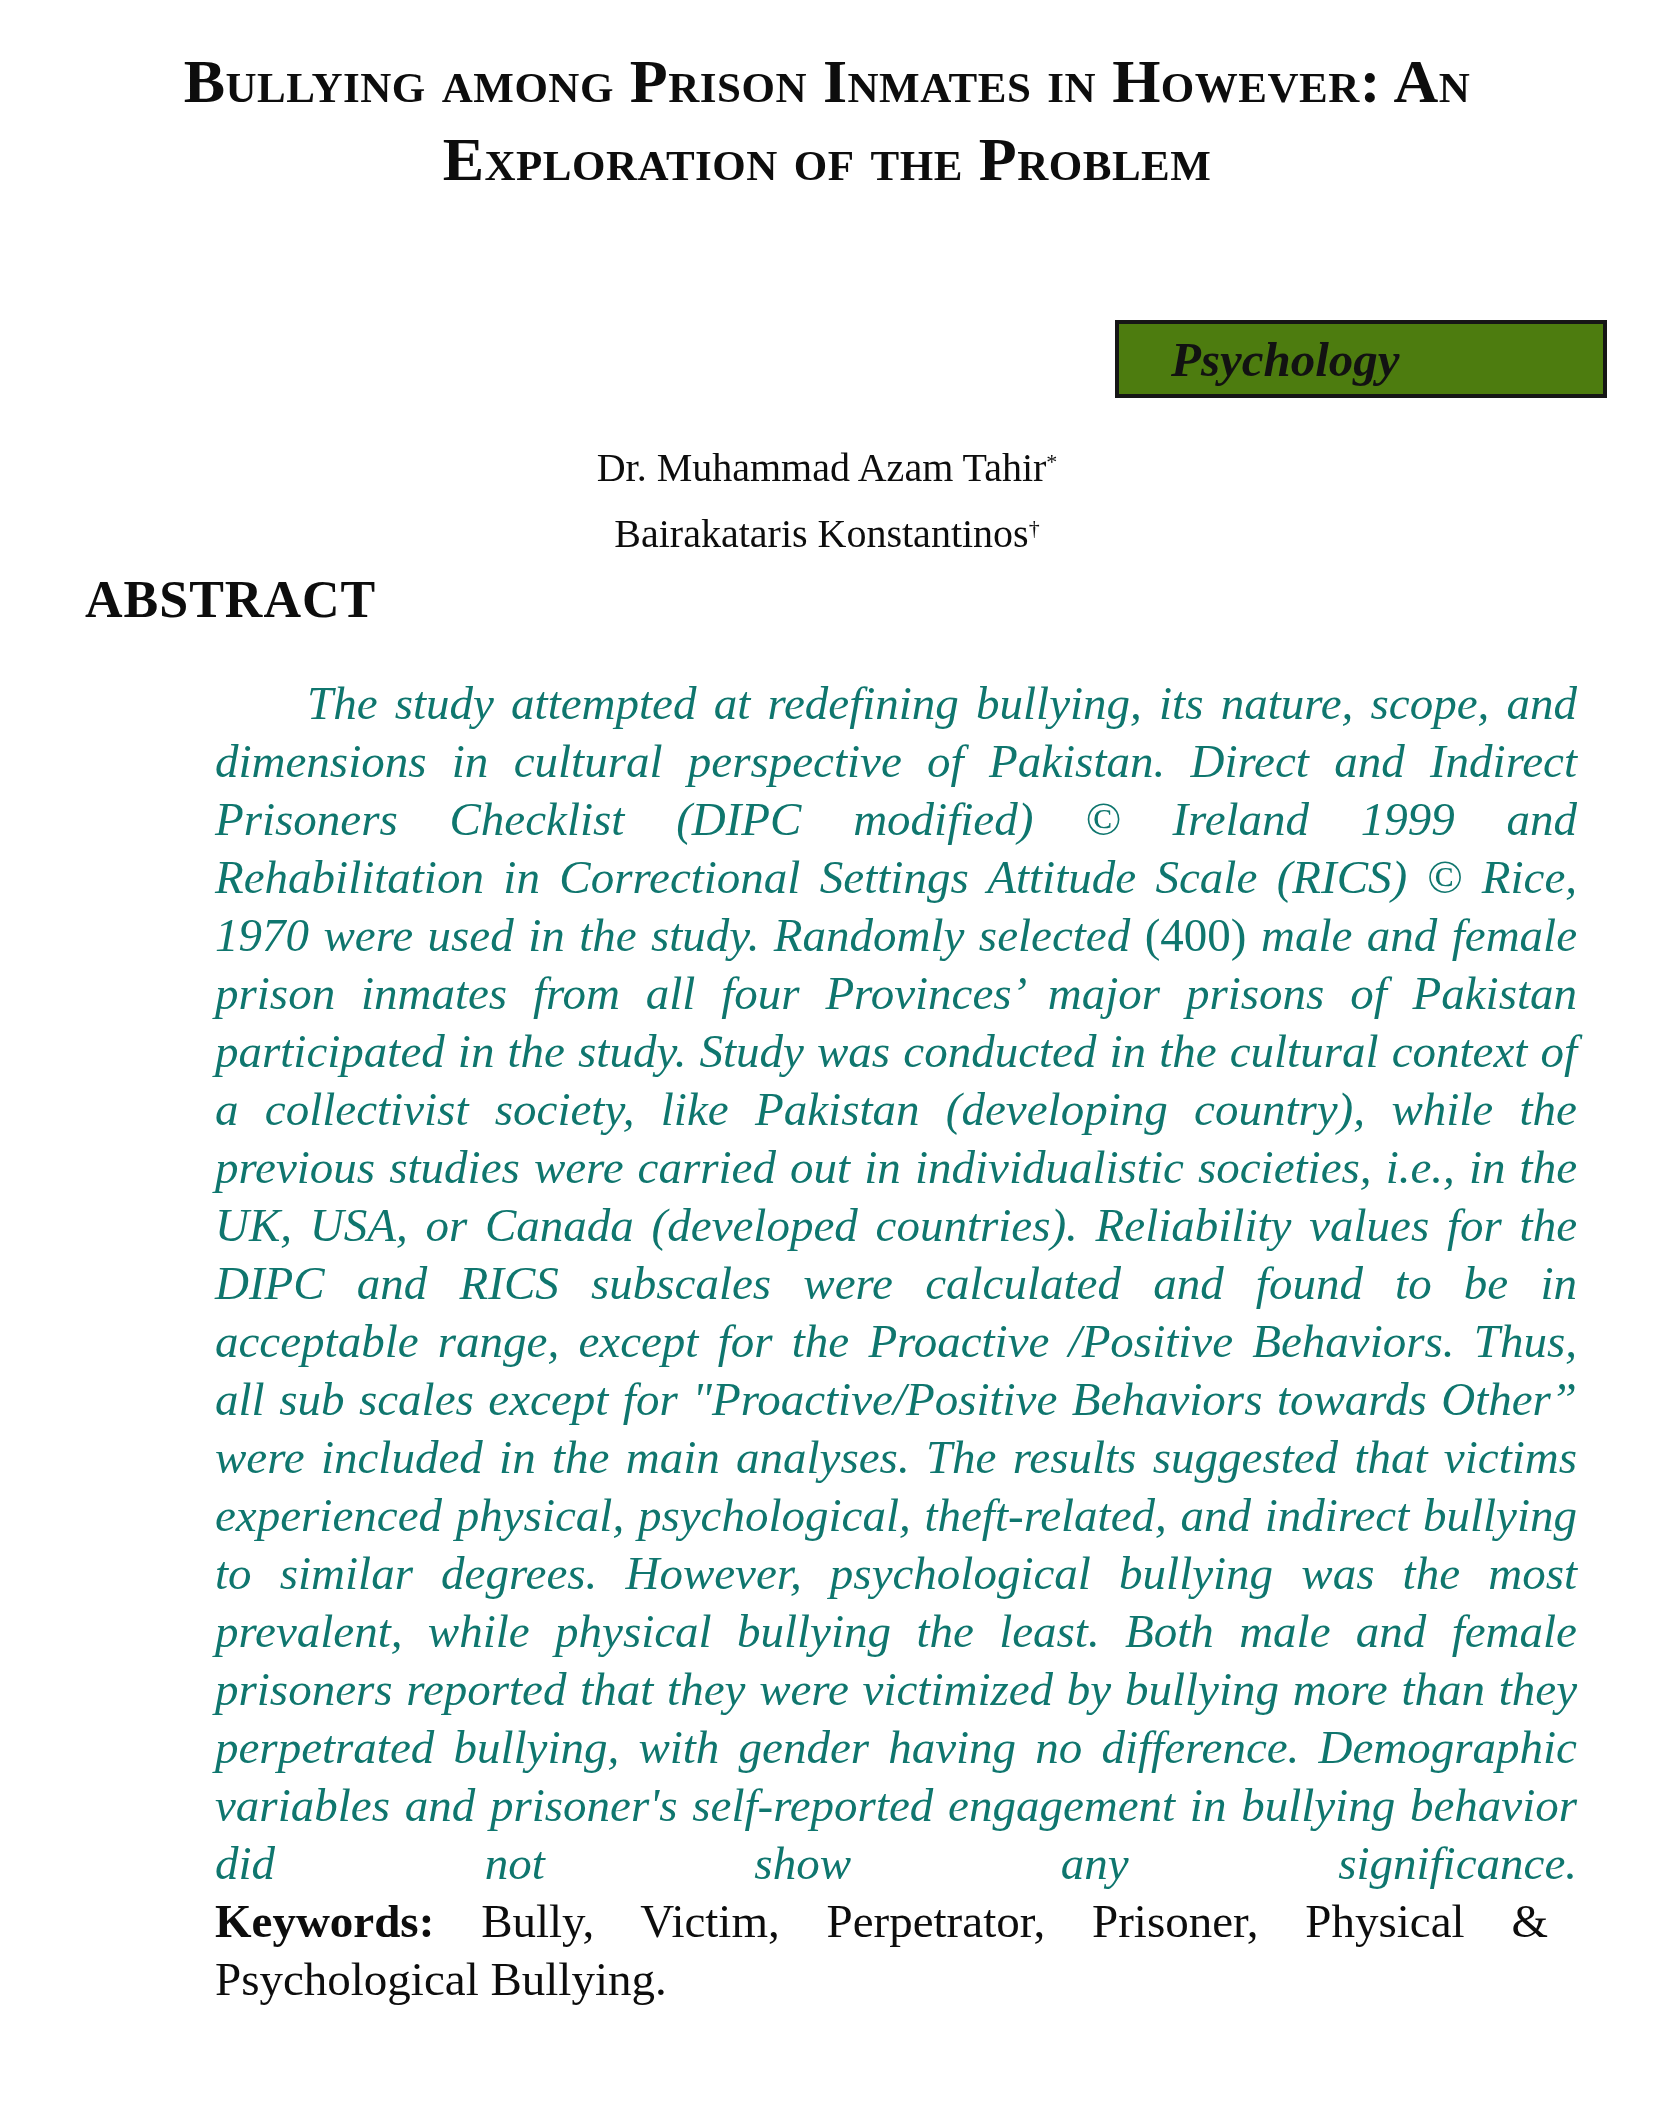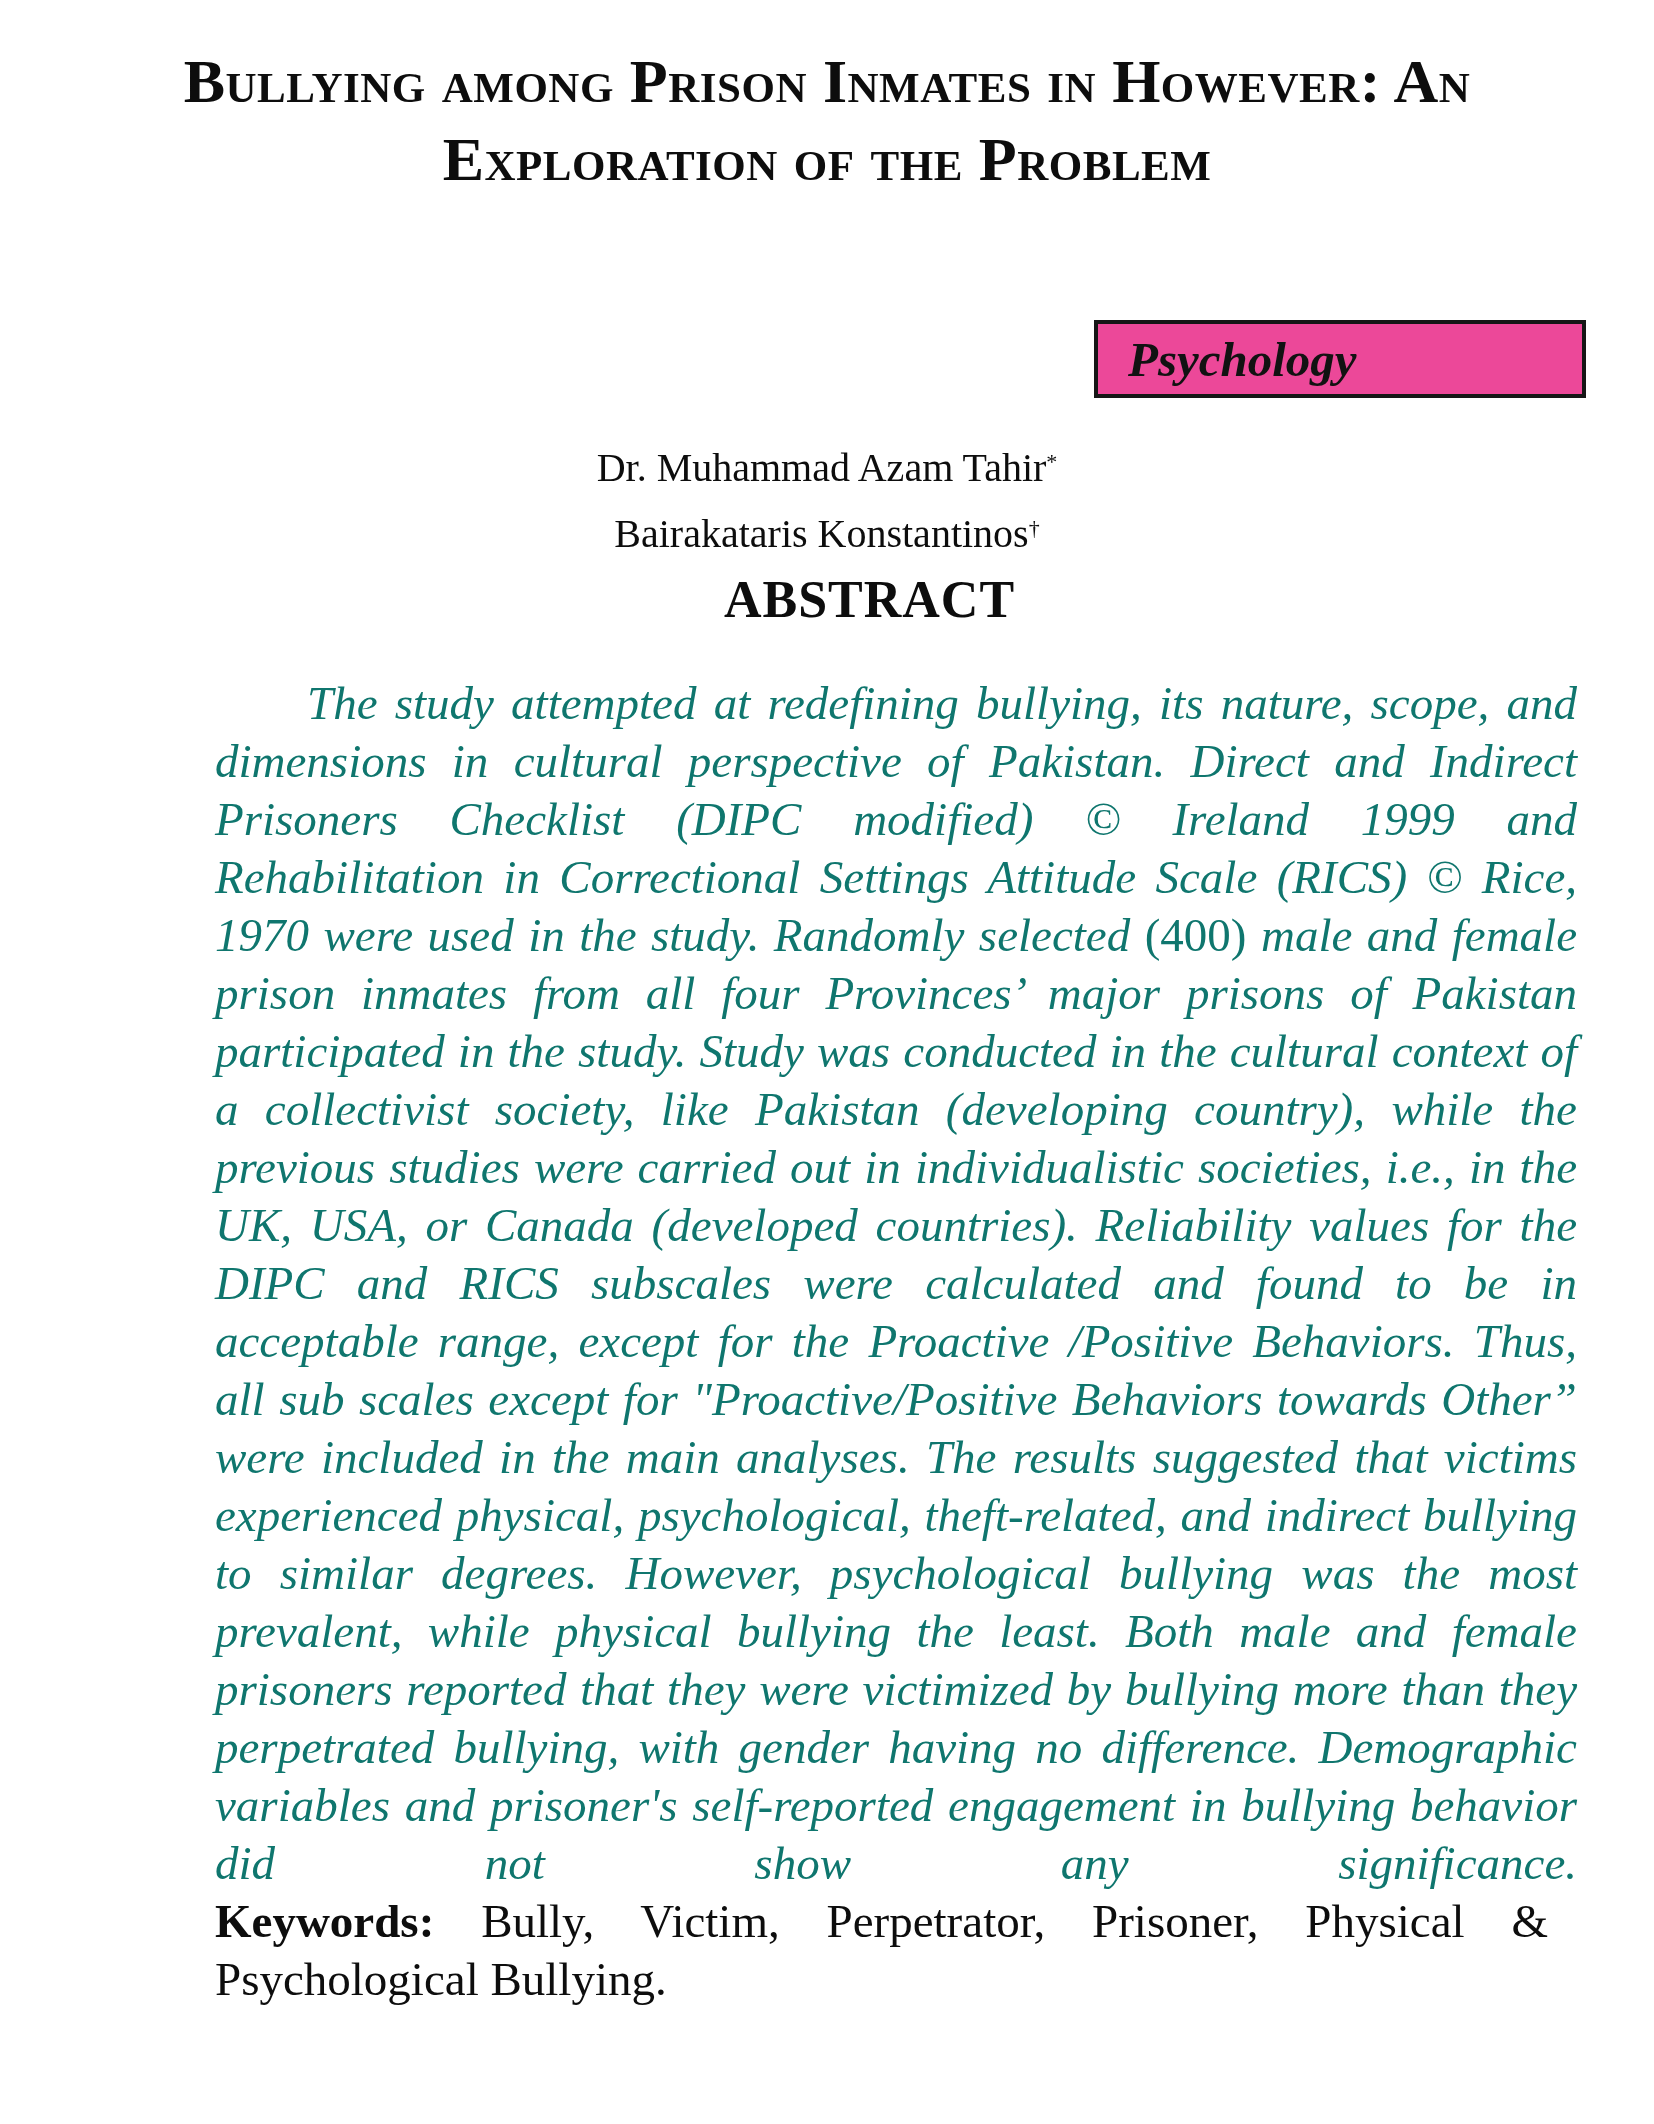--- a/index.html
+++ b/index.html
@@ -25,26 +25,26 @@
     font-variant: small-caps;
     letter-spacing: 0.5px;
     color: #0d0d0d;
   }
   .title-line { display: block; }
 
   .category-box {
     box-sizing: border-box;
     width: 492px;
     height: 78px;
-    margin: 122px 68px 0 auto;
+    margin: 122px 47px 0 auto;
     border: 4px solid #161616;
-    background: #ec4899;
+    background: #4d7c0f;
     display: flex;
     align-items: center;
-    padding-left: 30px;
+    padding-left: 52px;
   }
   .category-label {
     font-size: 49px;
     font-weight: bold;
     font-style: italic;
     color: #121212;
   }
 
   .authors {
     margin-top: 40px;
@@ -57,21 +57,20 @@
     position: relative;
     top: -0.55em;
   }
 
   .abstract-heading {
     margin: 0 0 0 85px;
     font-size: 52px;
     line-height: 60px;
     font-weight: bold;
     letter-spacing: 1px;
-    text-align: center;
   }
 
   .abstract {
     margin: 44px 77px 0 215px;
     text-indent: 92px;
     font-size: 47px;
     line-height: 58px;
     font-style: italic;
     text-align: justify;
     text-align-last: justify;

